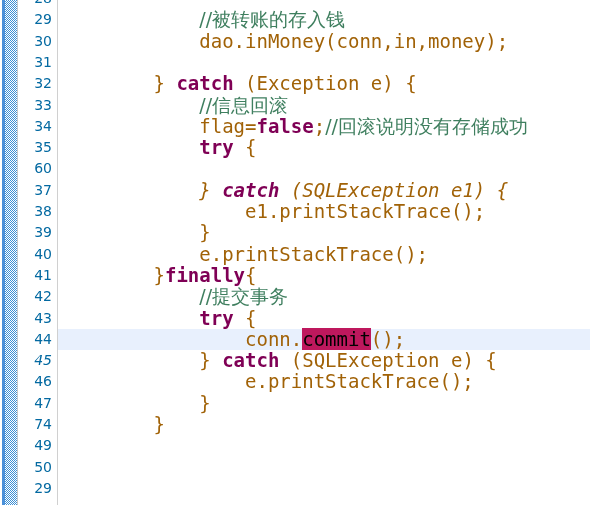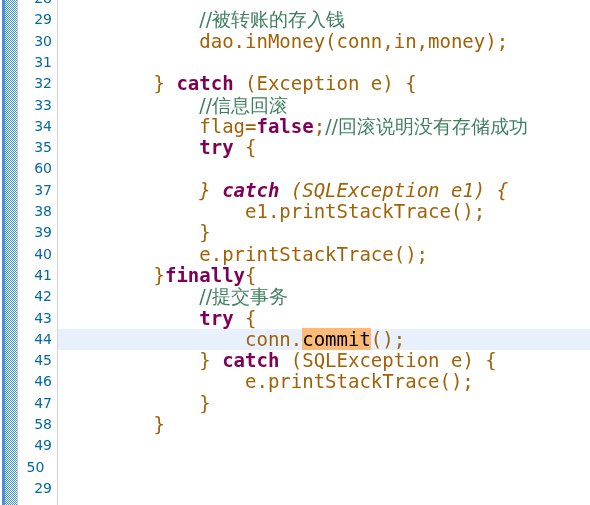--- a/index.html
+++ b/index.html
@@ -120,21 +120,21 @@
     color: #7f0055;
     font-weight: bold;
   }
   .cmt {
     color: #3f7f5f;
   }
   .plain {
     color: #a16207;
   }
   .occurrence {
-    background: #fdba74;
+    background: #be185d;
   }
   .cjk {
     font-family: "DejaVu Sans", sans-serif;
   }
 </style>
 </head>
 <body>
 
 <div id="editor-window">
 
@@ -155,26 +155,26 @@
       <div class="lineno" style="top: 137.1px;">35</div>
       <div class="lineno" style="top: 158.4px;">60</div>
       <div class="lineno" style="top: 179.7px;">37</div>
       <div class="lineno" style="top: 201px;">38</div>
       <div class="lineno" style="top: 222.3px;">39</div>
       <div class="lineno" style="top: 243.6px;">40</div>
       <div class="lineno" style="top: 264.9px;">41</div>
       <div class="lineno" style="top: 286.2px;">42</div>
       <div class="lineno" style="top: 307.5px;">43</div>
       <div class="lineno" style="top: 328.8px;">44</div>
-      <div class="lineno" style="top: 350.1px;">45</div>
+      <div class="lineno" style="top: 350.1px; font-style: italic;">45</div>
       <div class="lineno" style="top: 371.4px;">46</div>
       <div class="lineno" style="top: 392.7px;">47</div>
-      <div class="lineno" style="top: 414px;">58</div>
+      <div class="lineno" style="top: 414px;">74</div>
       <div class="lineno" style="top: 435.3px;">49</div>
-      <div class="lineno" style="top: 456.6px; text-align: center;">50</div>
+      <div class="lineno" style="top: 456.6px;">50</div>
       <div class="lineno" style="top: 477.9px;">29</div>
     </div>
   <div id="gutter-separator"></div>
 
   <div id="code-area">
       <div class="code-line" style="top: -12px;"><span class="code-text"></span></div>
       <div class="code-line" style="top: 9.3px;"><span class="code-text"><span class="plain">            </span><span class="cmt cjk">//被转账的存入钱</span></span></div>
       <div class="code-line" style="top: 30.6px;"><span class="code-text"><span class="plain">            dao.inMoney(conn,in,money);</span></span></div>
       <div class="code-line" style="top: 51.9px;"><span class="code-text"></span></div>
       <div class="code-line" style="top: 73.2px;"><span class="code-text"><span class="plain">        } </span><span class="kw">catch</span><span class="plain"> (Exception e) {</span></span></div>

